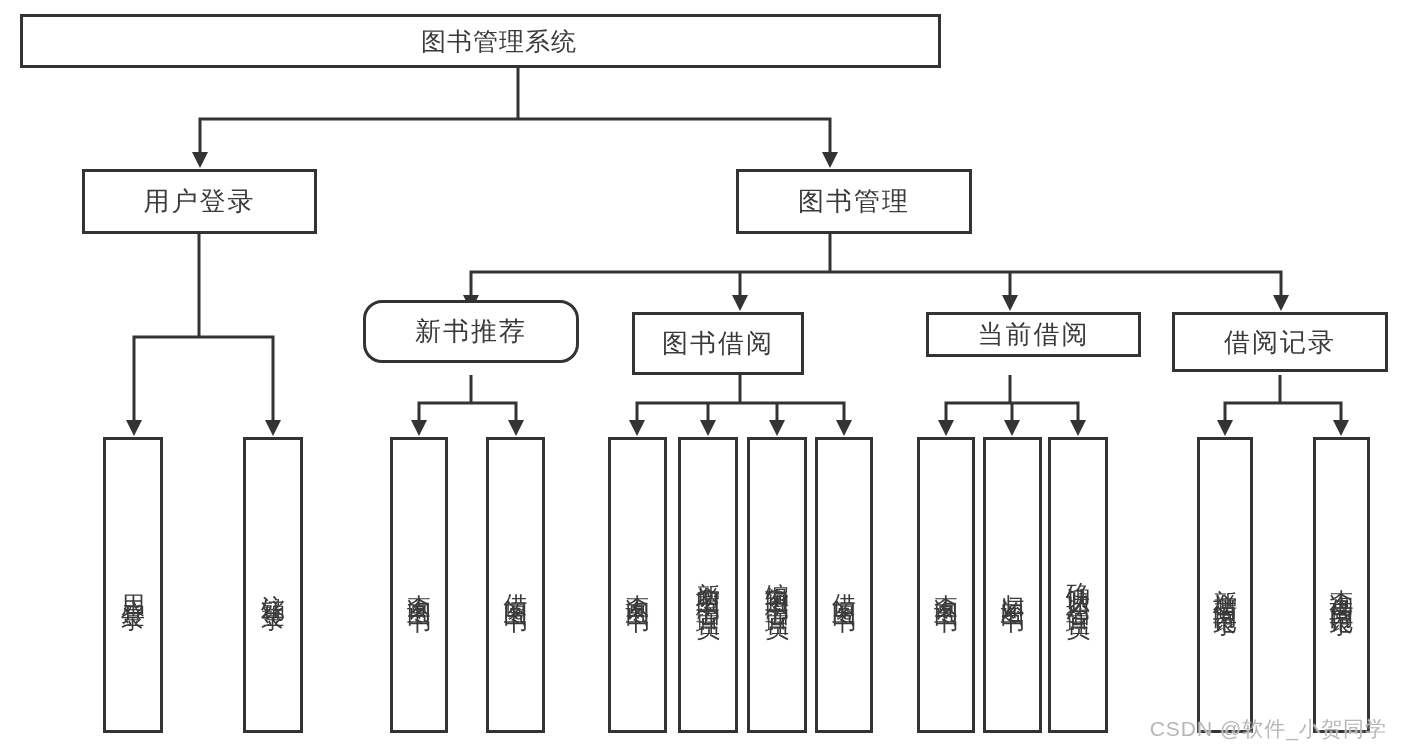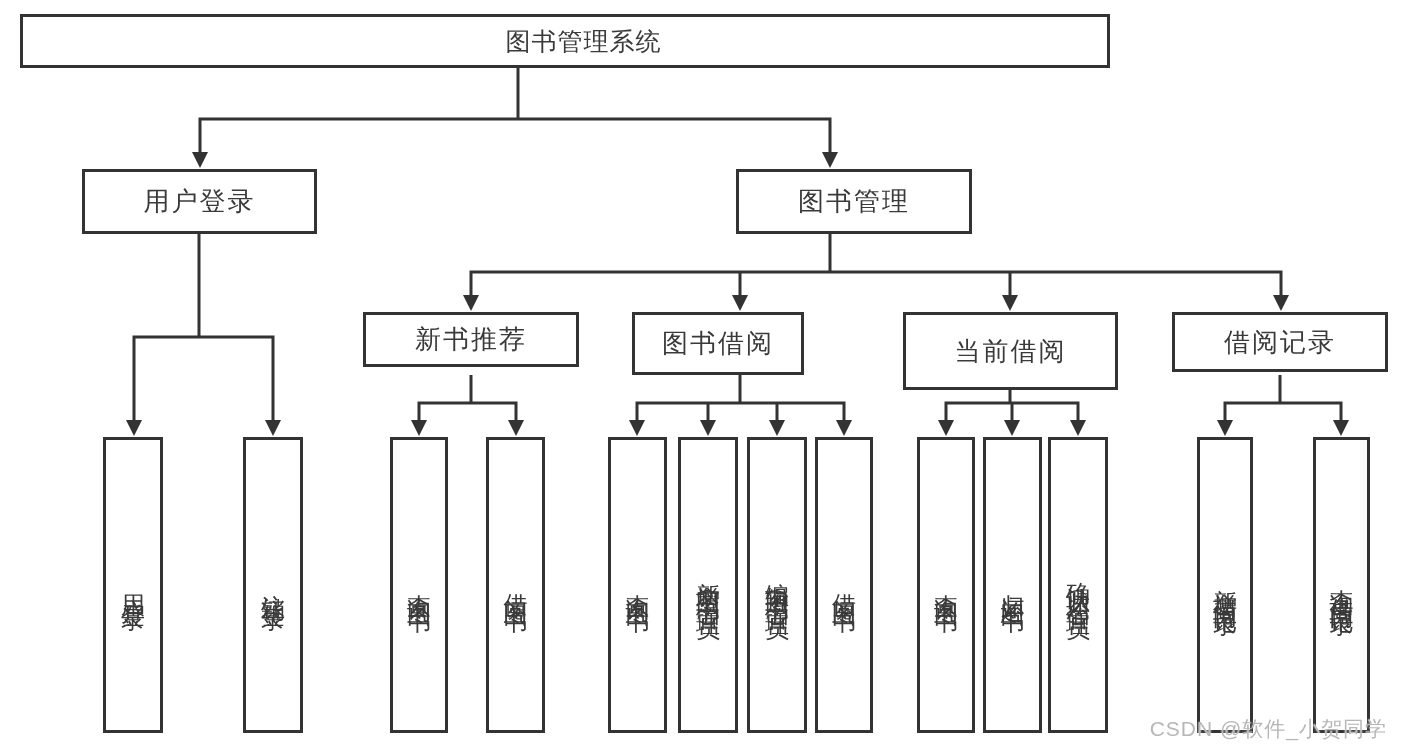--- a/index.html
+++ b/index.html
@@ -100,38 +100,38 @@
       <polygon points="1070,420 1086,420 1078,436"></polygon>
     </g>
     <g>
       <path d="M1280 375 V403"></path>
       <path d="M1225 421 V403 H1341 V421"></path>
       <polygon points="1217,420 1233,420 1225,436"></polygon>
       <polygon points="1333,420 1349,420 1341,436"></polygon>
     </g>
   </svg>
 
-  <div class="node" style="left:20px; top:14px; width:1090px; height:54px;padding-left:37px;">
+  <div class="node" style="left:20px; top:14px; width:921px; height:54px;padding-left:37px;">
     <span class="h-label root-label">图书管理系统</span>
   </div>
 
   <div class="node" style="left:82px; top:169px; width:235px; height:65px;">
     <span class="h-label">用户登录</span>
   </div>
   <div class="node" style="left:712px; top:169px; width:236px; height:65px;margin-left:24px;">
     <span class="h-label">图书管理</span>
   </div>
 
-  <div class="node" style="left:363px; top:312px; width:216px; height:55px;">
+  <div class="node" style="left:363px; top:300px; width:216px; height:63px;border-radius:19px;">
     <span class="h-label">新书推荐</span>
   </div>
   <div class="node" style="left:632px; top:312px; width:172px; height:63px;">
     <span class="h-label">图书借阅</span>
   </div>
-  <div class="node" style="left:903px; top:312px; width:215px; height:78px;">
+  <div class="node" style="left:926px; top:312px; width:215px; height:45px;">
     <span class="h-label">当前借阅</span>
   </div>
   <div class="node" style="left:1172px; top:312px; width:216px; height:60px;">
     <span class="h-label">借阅记录</span>
   </div>
 
   <div class="node" style="left:103px; top:437px; width:60px; height:296px;">
     <span class="v-label">用户登录</span>
   </div>
   <div class="node" style="left:243px; top:437px; width:60px; height:296px;">

